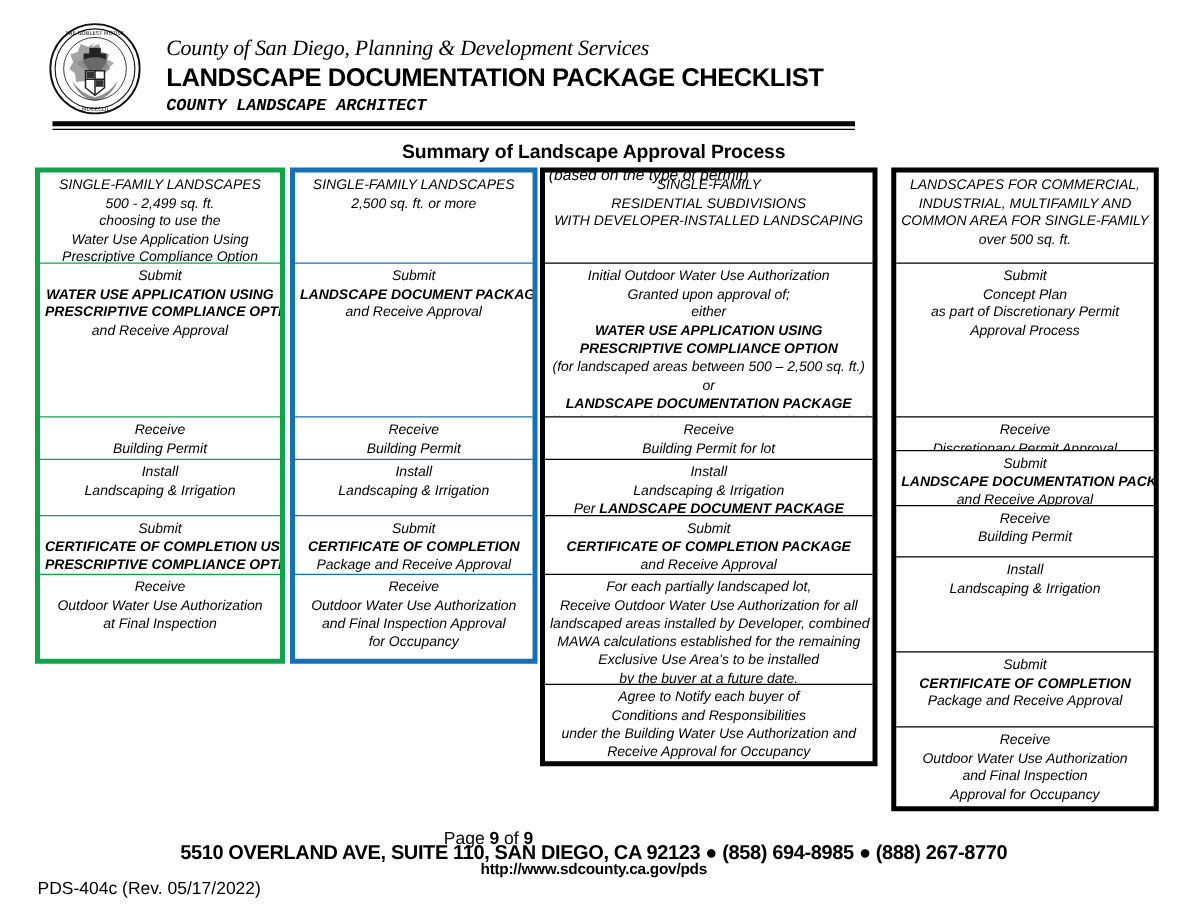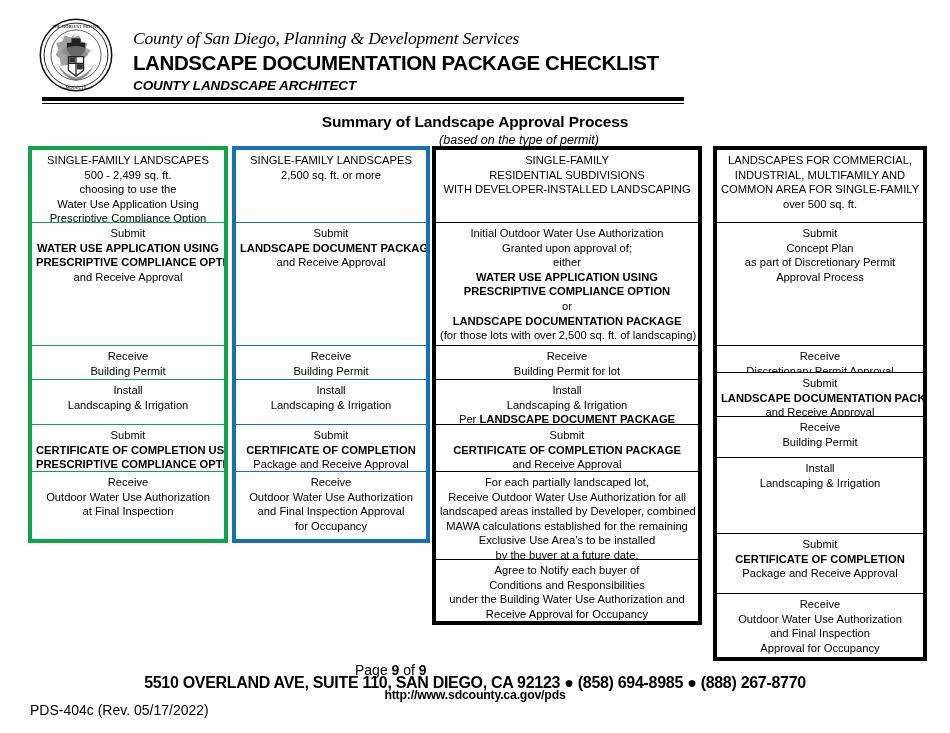--- a/index.html
+++ b/index.html
@@ -43,21 +43,21 @@
   .doc-title {
     font-family: "Liberation Sans", sans-serif;
     font-weight: bold;
     font-size: 20.5px;
     letter-spacing: -0.4px;
     line-height: 26px;
     margin-top: 2px;
     white-space: nowrap;
   }
   .doc-subtitle {
-    font-family: Liberation Sans, sans-serif;
+    font-family: Liberation Mono, monospace;
     font-weight: bold;
     font-style: italic;
     font-size: 13.5px;
     letter-spacing: -0.1px;
     line-height: 18px;
     margin-top: 1px;
     white-space: nowrap;
   }
   .rule-thick {
     position: absolute;
@@ -88,24 +88,25 @@
     width: 950px;
     text-align: center;
     font-size: 12.5px;
     font-style: italic;
     padding-left: 44px;
   }
 
   
   .flow {
     position: absolute;
-    top: 146px;
+    top: 134px;
     left: 0;
     width: 802px;
     height: 515px;
+    font-style: italic;
   }
   .col {
     position: absolute;
     top: 0;
     box-sizing: border-box;
   }
   .col.green { border: 4px solid #0FA44A; }
   .col.blue  { border: 4px solid #1670B8; }
   .col.black { border: 4px solid #000000; }
 
@@ -264,20 +265,21 @@
         <span class="line">SINGLE-FAMILY</span>
         <span class="line">RESIDENTIAL SUBDIVISIONS</span>
         <span class="line">WITH DEVELOPER-INSTALLED LANDSCAPING</span>
       </div>
       <div class="cell" style="height: 123px;">
         <span class="line">Initial Outdoor Water Use Authorization</span>
         <span class="line">Granted upon approval of;</span>
         <span class="line">either</span>
         <span class="line b">WATER USE APPLICATION USING</span>
         <span class="line b">PRESCRIPTIVE COMPLIANCE OPTION</span>
+        <span class="line">(for landscaped areas between 500 – 2,500 sq. ft.)</span>
         <span class="line">or</span>
         <span class="line b">LANDSCAPE DOCUMENTATION PACKAGE</span>
         <span class="line">(for those lots with over 2,500 sq. ft. of landscaping)</span>
       </div>
       <div class="cell" style="height: 34px;">
         <span class="line">Receive</span>
         <span class="line">Building Permit for lot</span>
       </div>
       <div class="cell" style="height: 45px;">
         <span class="line">Install</span>

